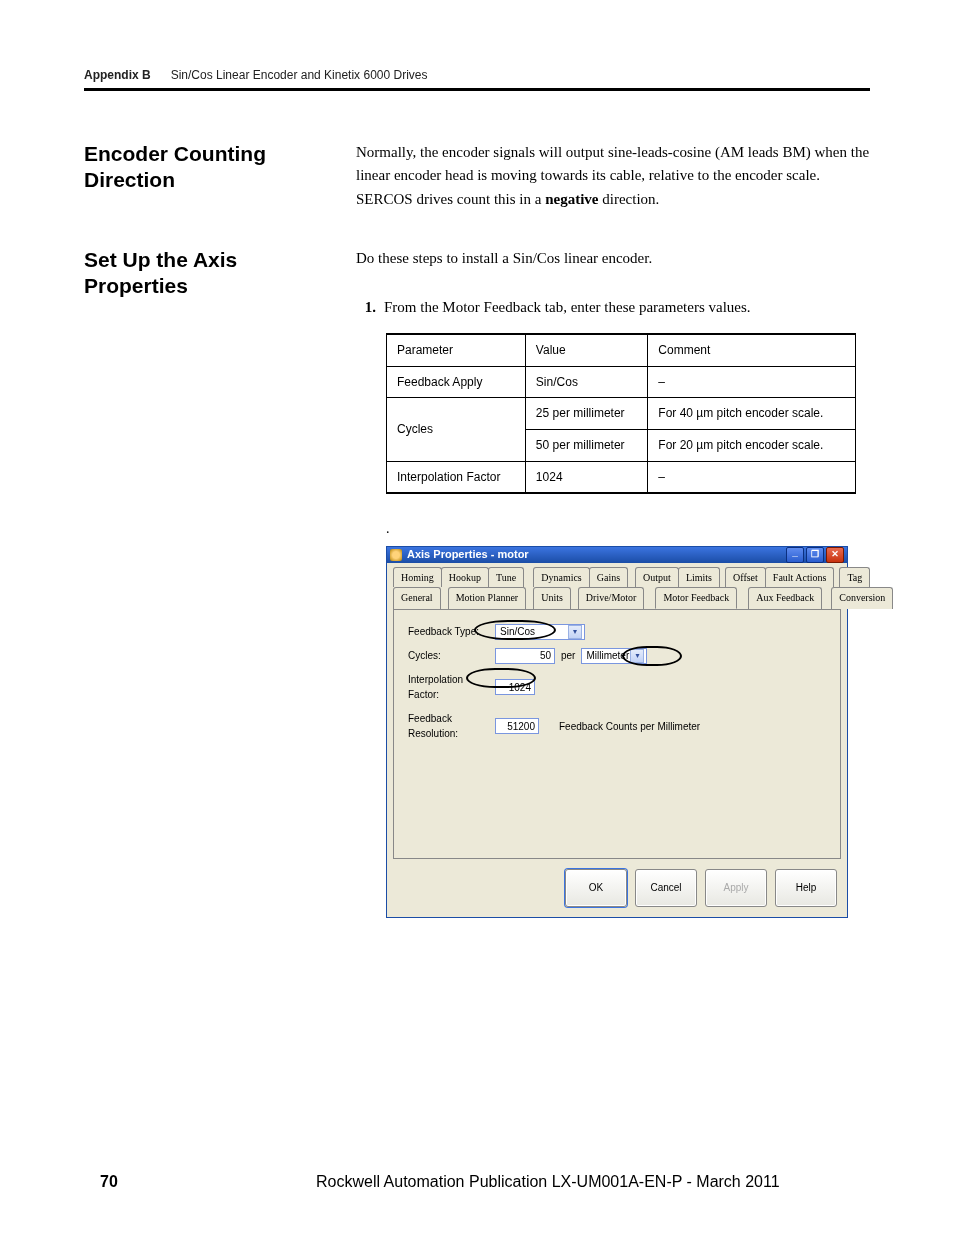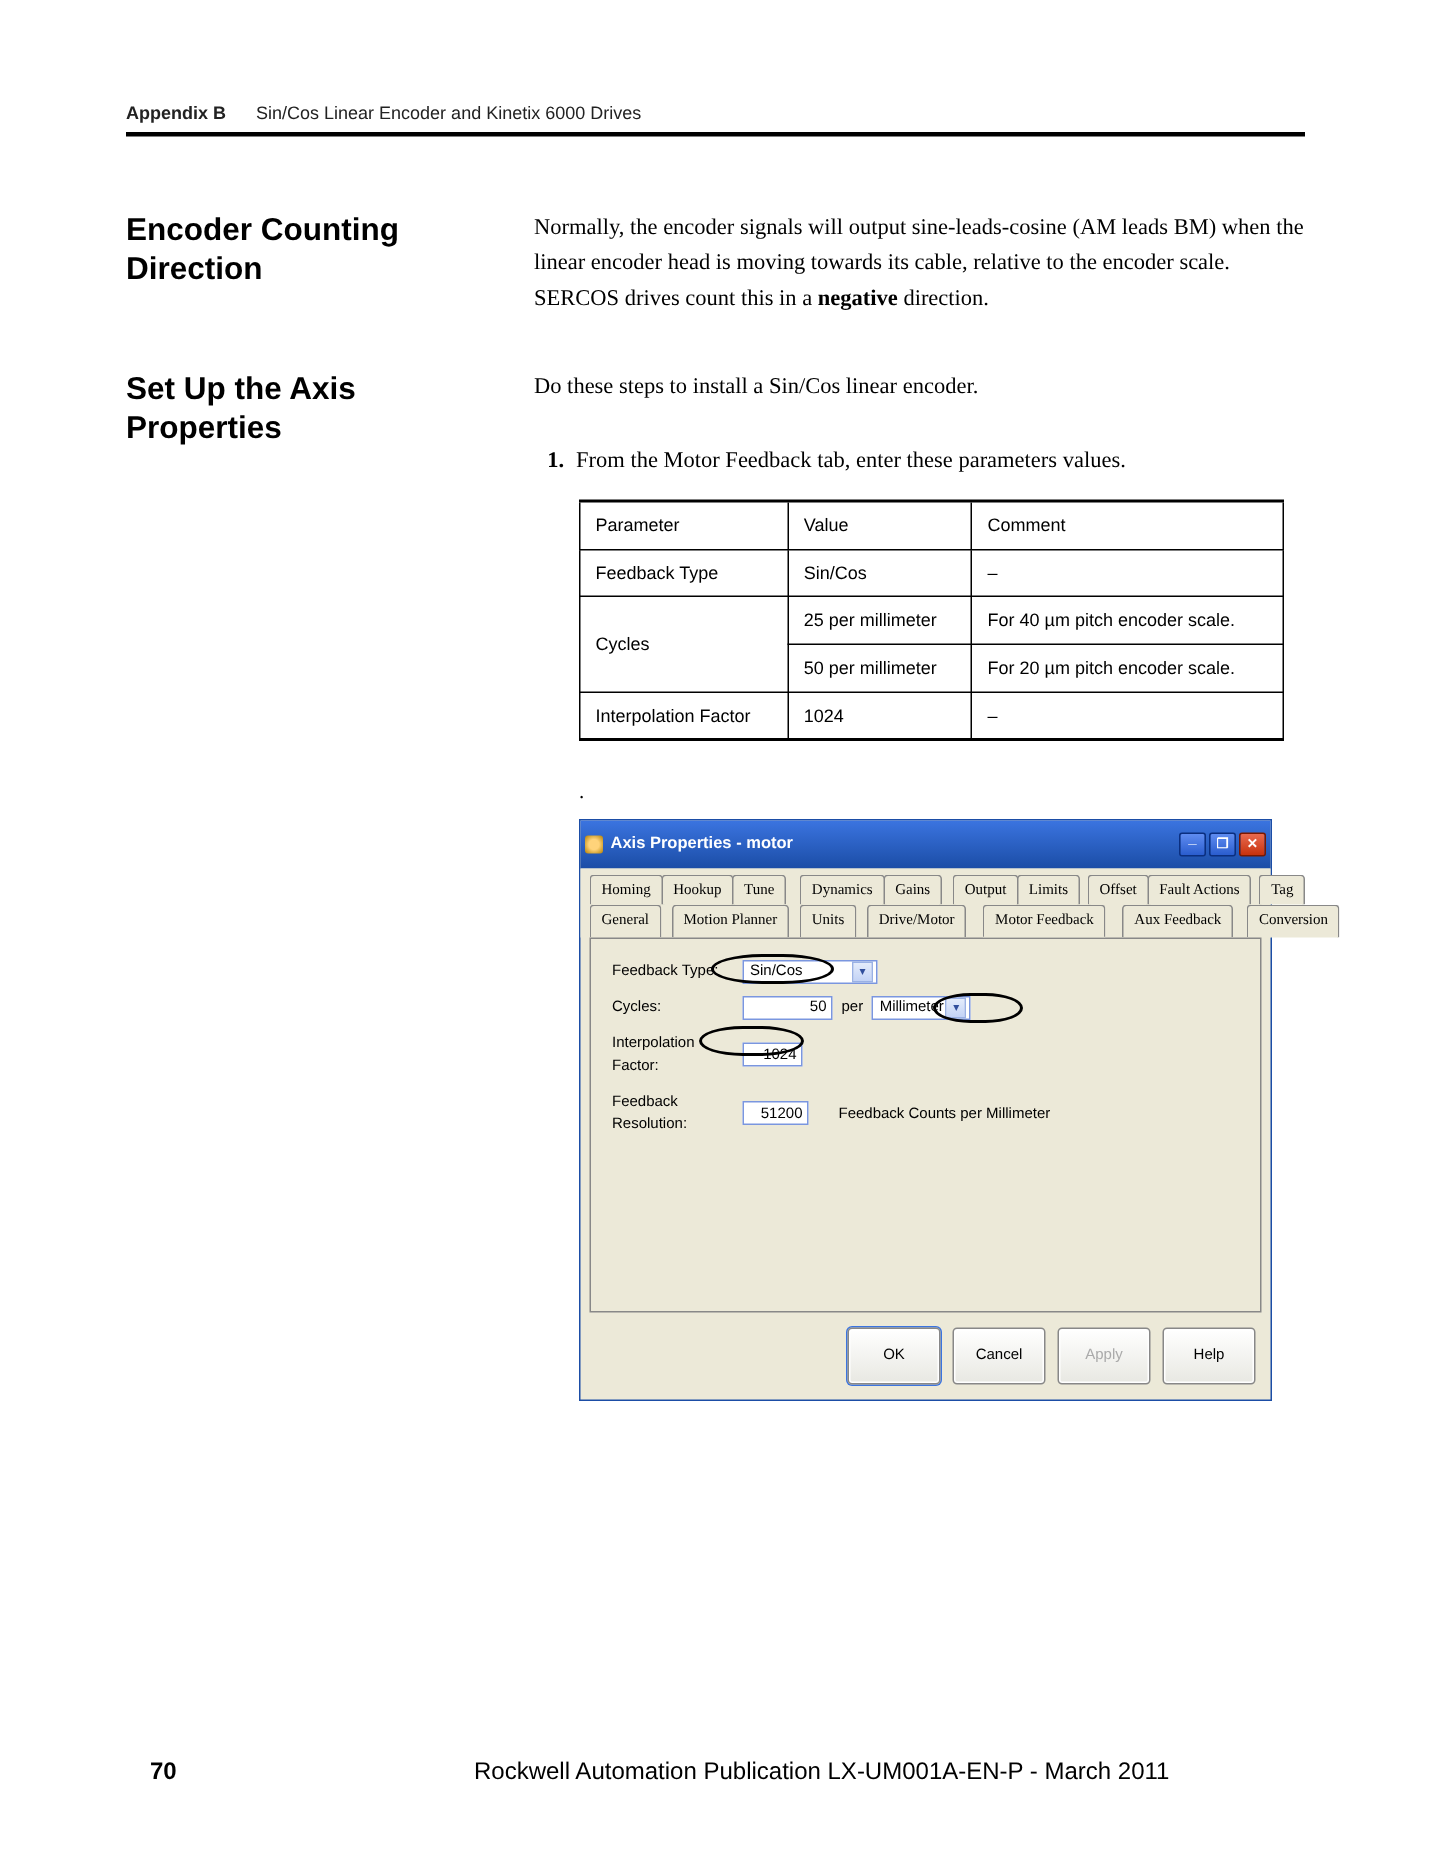--- a/index.html
+++ b/index.html
@@ -73,21 +73,21 @@
   font-family: Tahoma, Arial, sans-serif;
   font-size: 10px;
   background: #ece9d8;
 }
 .titlebar {
   background: linear-gradient(to bottom, #3b74e0 0%, #1b4da6 100%);
   color: #fff;
   display: flex;
   align-items: center;
   padding: 2px 3px;
-  height: 32px;
+  height: 16px;
 }
 .titlebar .tb-icon {
   width: 12px; height: 12px; background: radial-gradient(circle, #ffd37a 40%, #b37f00 100%);
   border-radius: 2px;
   margin-right: 5px;
 }
 .titlebar .tb-title { flex: 1; font-weight: bold; font-size: 11px; }
 .tb-btns { display: flex; gap: 2px; }
 .tb-btn {
   width: 18px; height: 16px;
@@ -234,21 +234,21 @@
         </div>
 
         <table class="param">
           <tbody>
               <tr>
             <th>Parameter</th>
             <th>Value</th>
             <th>Comment</th>
           </tr>
           <tr>
-            <td>Feedback Type</td>
+            <td>Feedback Apply</td>
             <td>Sin/Cos</td>
             <td>–</td>
           </tr>
           <tr>
             <td rowspan="2">Cycles</td>
             <td>25 per millimeter</td>
             <td>For 40 µm pitch encoder scale.</td>
           </tr>
           <tr>
             <td>50 per millimeter</td>

